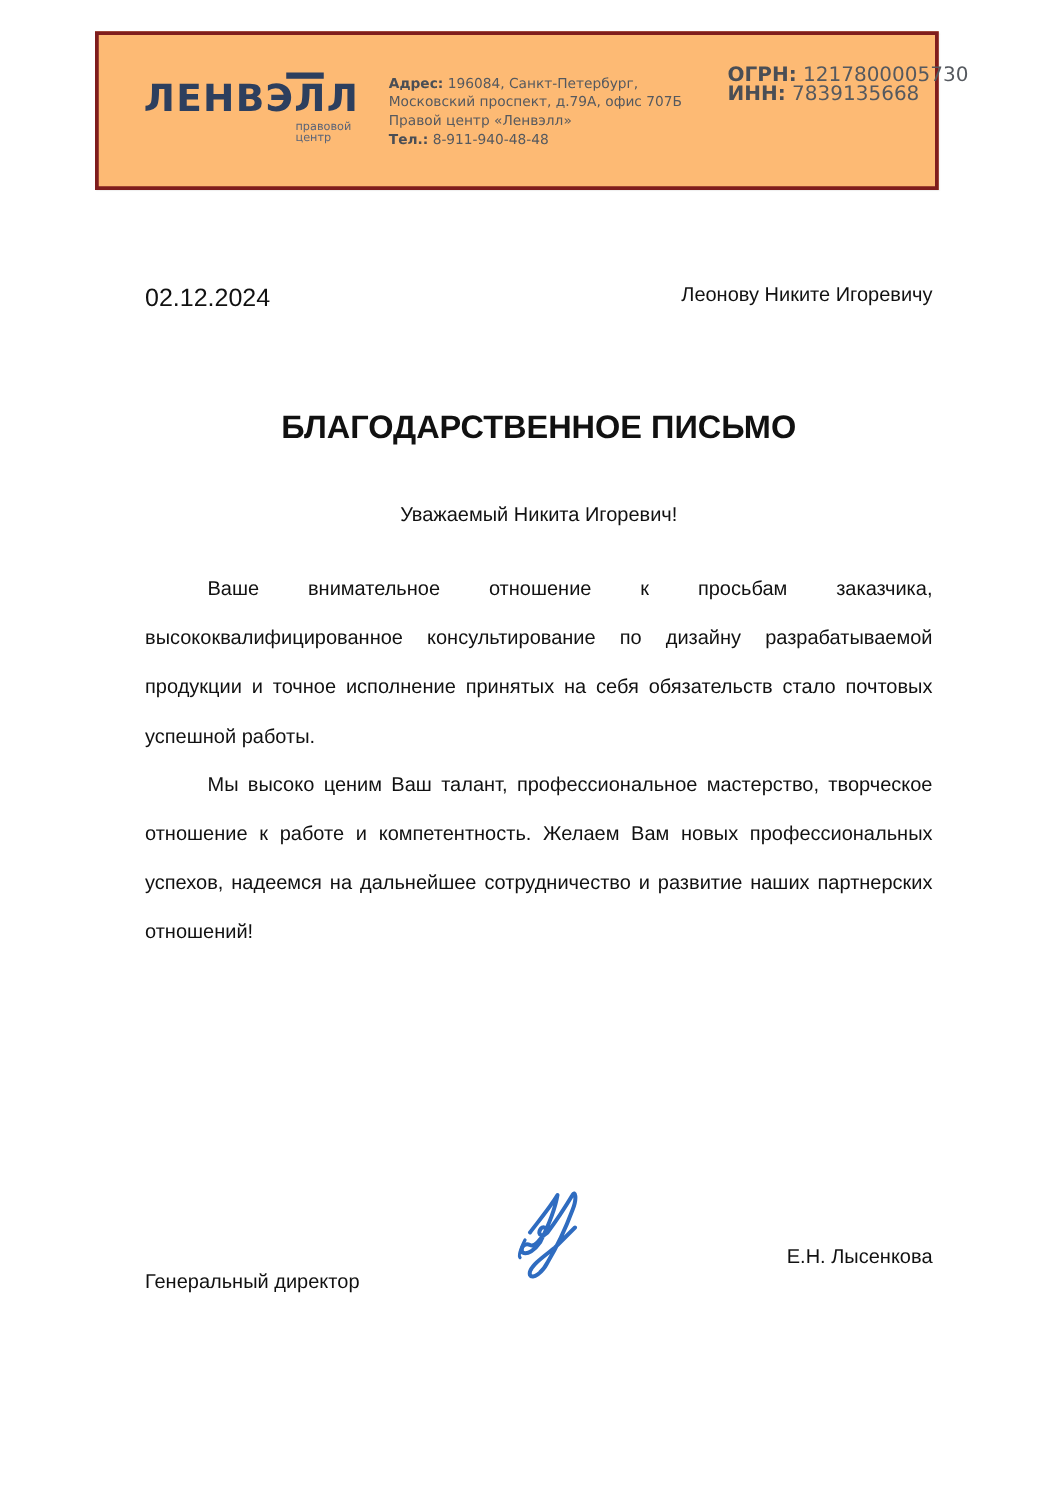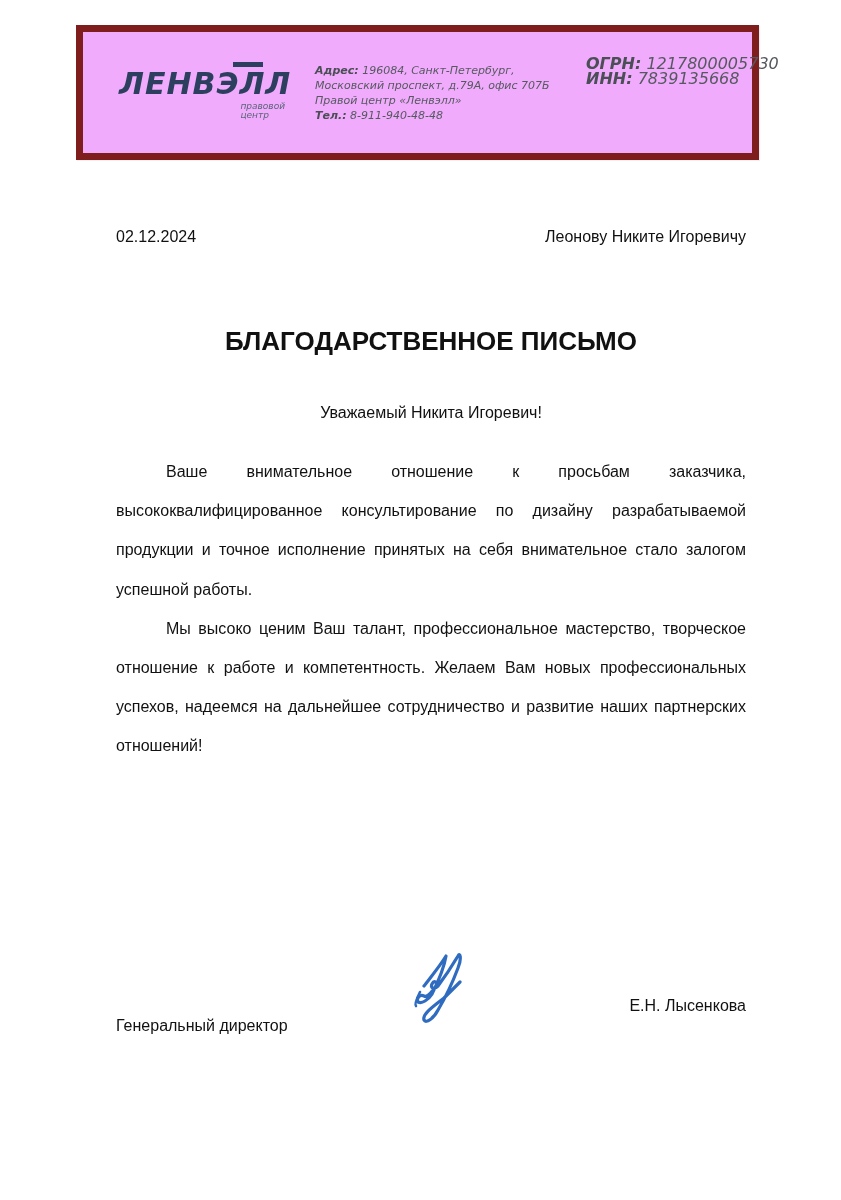--- a/index.html
+++ b/index.html
@@ -14,24 +14,23 @@
       overflow: hidden;
       font-family: "Liberation Sans", sans-serif;
       color: #111111;
     }
     .letterhead {
       position: absolute;
       left: 76px;
       top: 25px;
       width: 669px;
       height: 121px;
-      border: 7px solid #7f1d1d;
+      border: 3px solid #7f1d1d;
       box-shadow: 1px 1px 1px #f0f0f0;
-      background: #f0abfc;
-      font-style: italic;
+      background: #fdba74;
     }
     .logo {
       position: absolute;
       left: 36px;
       top: 30px;
       width: 170px;
       height: 62px;
     }
     .logo-bar {
       position: absolute;
@@ -85,21 +84,21 @@
       font-family: "DejaVu Sans", sans-serif;
       font-size: 16px;
       line-height: 15px;
       color: #55595f;
       white-space: nowrap;
     }
     .date {
       position: absolute;
       left: 116px;
       top: 228px;
-      font-size: 16px;
+      font-size: 20px;
     }
     .recipient {
       position: absolute;
       right: 95px;
       top: 228px;
       font-size: 16px;
       text-align: right;
     }
     .title {
       position: absolute;
@@ -184,21 +183,21 @@
   </div>
 </div>
 
 <div class="date">02.12.2024</div>
 <div class="recipient">Леонову Никите Игоревичу</div>
 
 <div class="title">БЛАГОДАРСТВЕННОЕ ПИСЬМО</div>
 <div class="salutation">Уважаемый Никита Игоревич!</div>
 
 <div class="body-text">
-  <p>Ваше внимательное отношение к просьбам заказчика, высококвалифицированное консультирование по дизайну разрабатываемой продукции и точное исполнение принятых на себя внимательное стало залогом успешной работы.</p>
+  <p>Ваше внимательное отношение к просьбам заказчика, высококвалифицированное консультирование по дизайну разрабатываемой продукции и точное исполнение принятых на себя обязательств стало почтовых успешной работы.</p>
   <p>Мы высоко ценим Ваш талант, профессиональное мастерство, творческое отношение к работе и компетентность. Желаем Вам новых профессиональных успехов, надеемся на дальнейшее сотрудничество и развитие наших партнерских отношений!</p>
 </div>
 
 <div class="sign-role">Генеральный директор</div>
 
 <svg class="signature" viewBox="0 0 66 80">
   <path d="M16 38 C22 30, 32 18, 38 8 C36 20, 30 34, 24 46 C20 52, 14 56, 10 54 C8 50, 12 46, 16 48 C20 50, 24 44, 28 38 C30 34, 26 32, 24 36 C22 40, 26 42, 30 38 C36 30, 44 18, 50 8 C52 4, 54 10, 50 20 C44 36, 36 52, 30 62 C26 70, 18 76, 16 72 C14 66, 26 58, 36 50 C40 46, 46 40, 52 34" fill="none" stroke="#2f6cc0" stroke-width="3.2" stroke-linecap="round" stroke-linejoin="round"></path>
   <path d="M12 44 C10 48, 6 56, 8 58" fill="none" stroke="#2f6cc0" stroke-width="2.6" stroke-linecap="round"></path>
 </svg>
 

